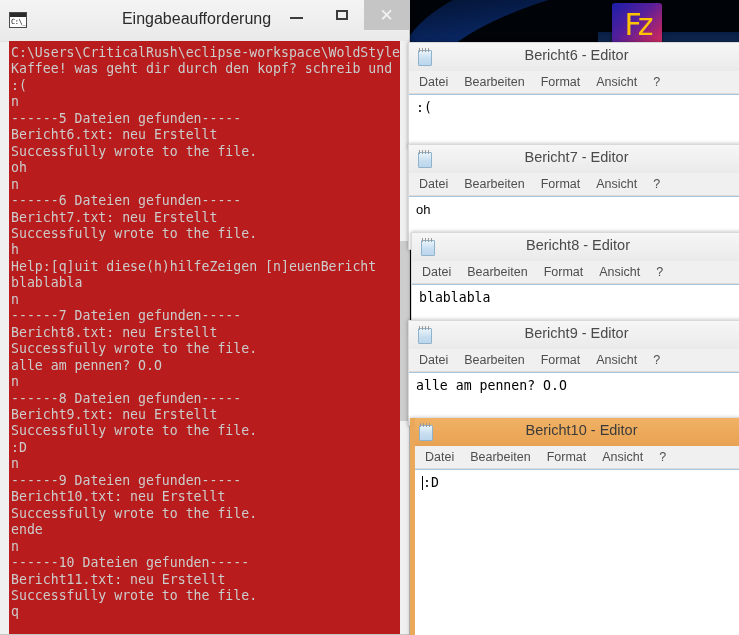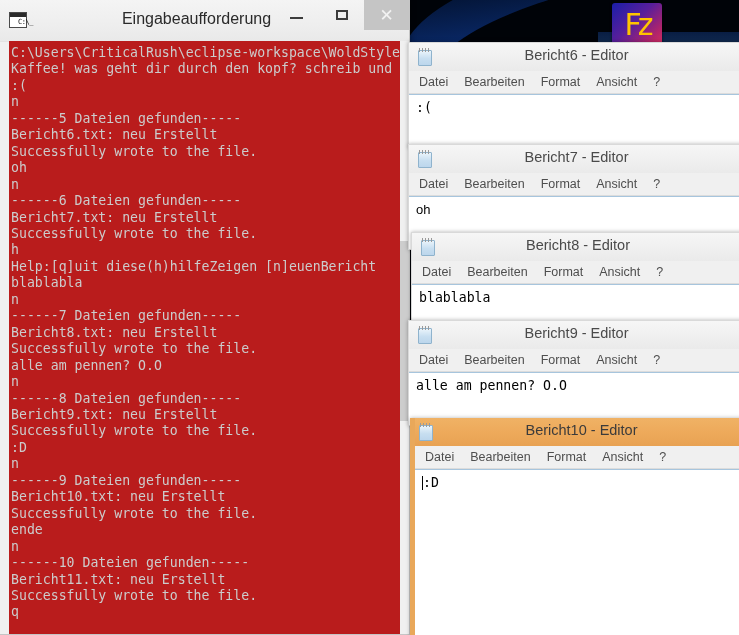--- a/index.html
+++ b/index.html
@@ -115,21 +115,21 @@
     box-sizing: border-box;
   }
   #cmd-icon .bar {
     position: absolute;
     left: 0; right: 0; top: 0;
     height: 4px;
     background: #2b2b2b;
   }
   #cmd-icon .txt {
     position: absolute;
-    left: 8px;
+    left: 1px;
     top: 4px;
     font-family: "DejaVu Sans Mono", monospace;
     font-size: 7px;
     line-height: 10px;
     color: #111;
     letter-spacing: -0.5px;
   }
   #cmd-title {
     position: absolute;
     left: 0;

